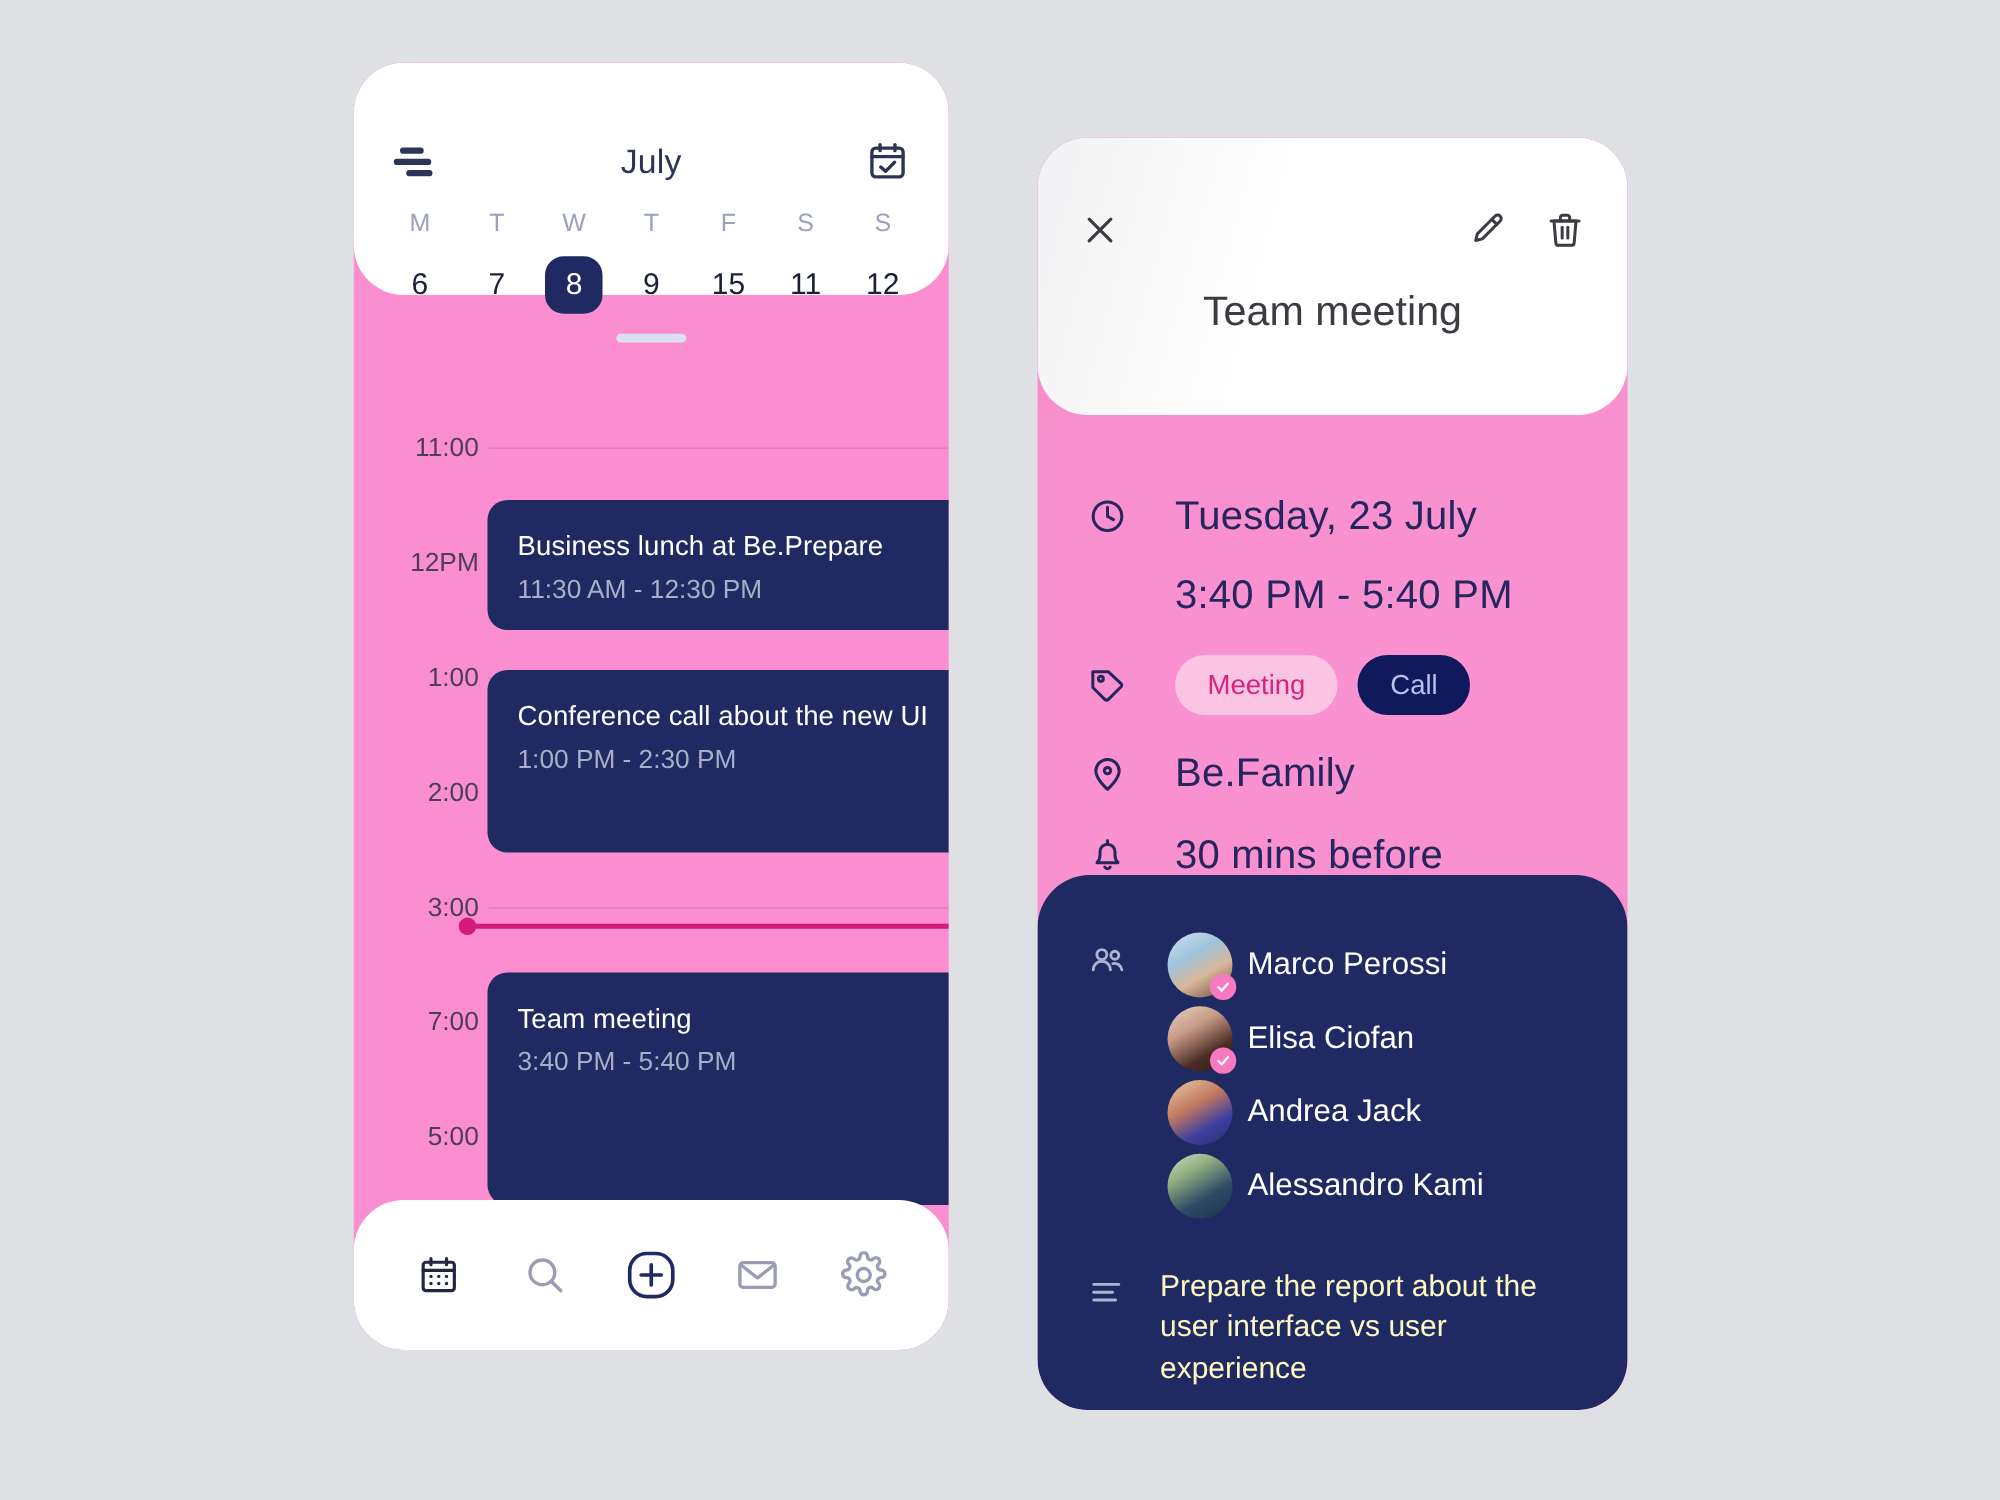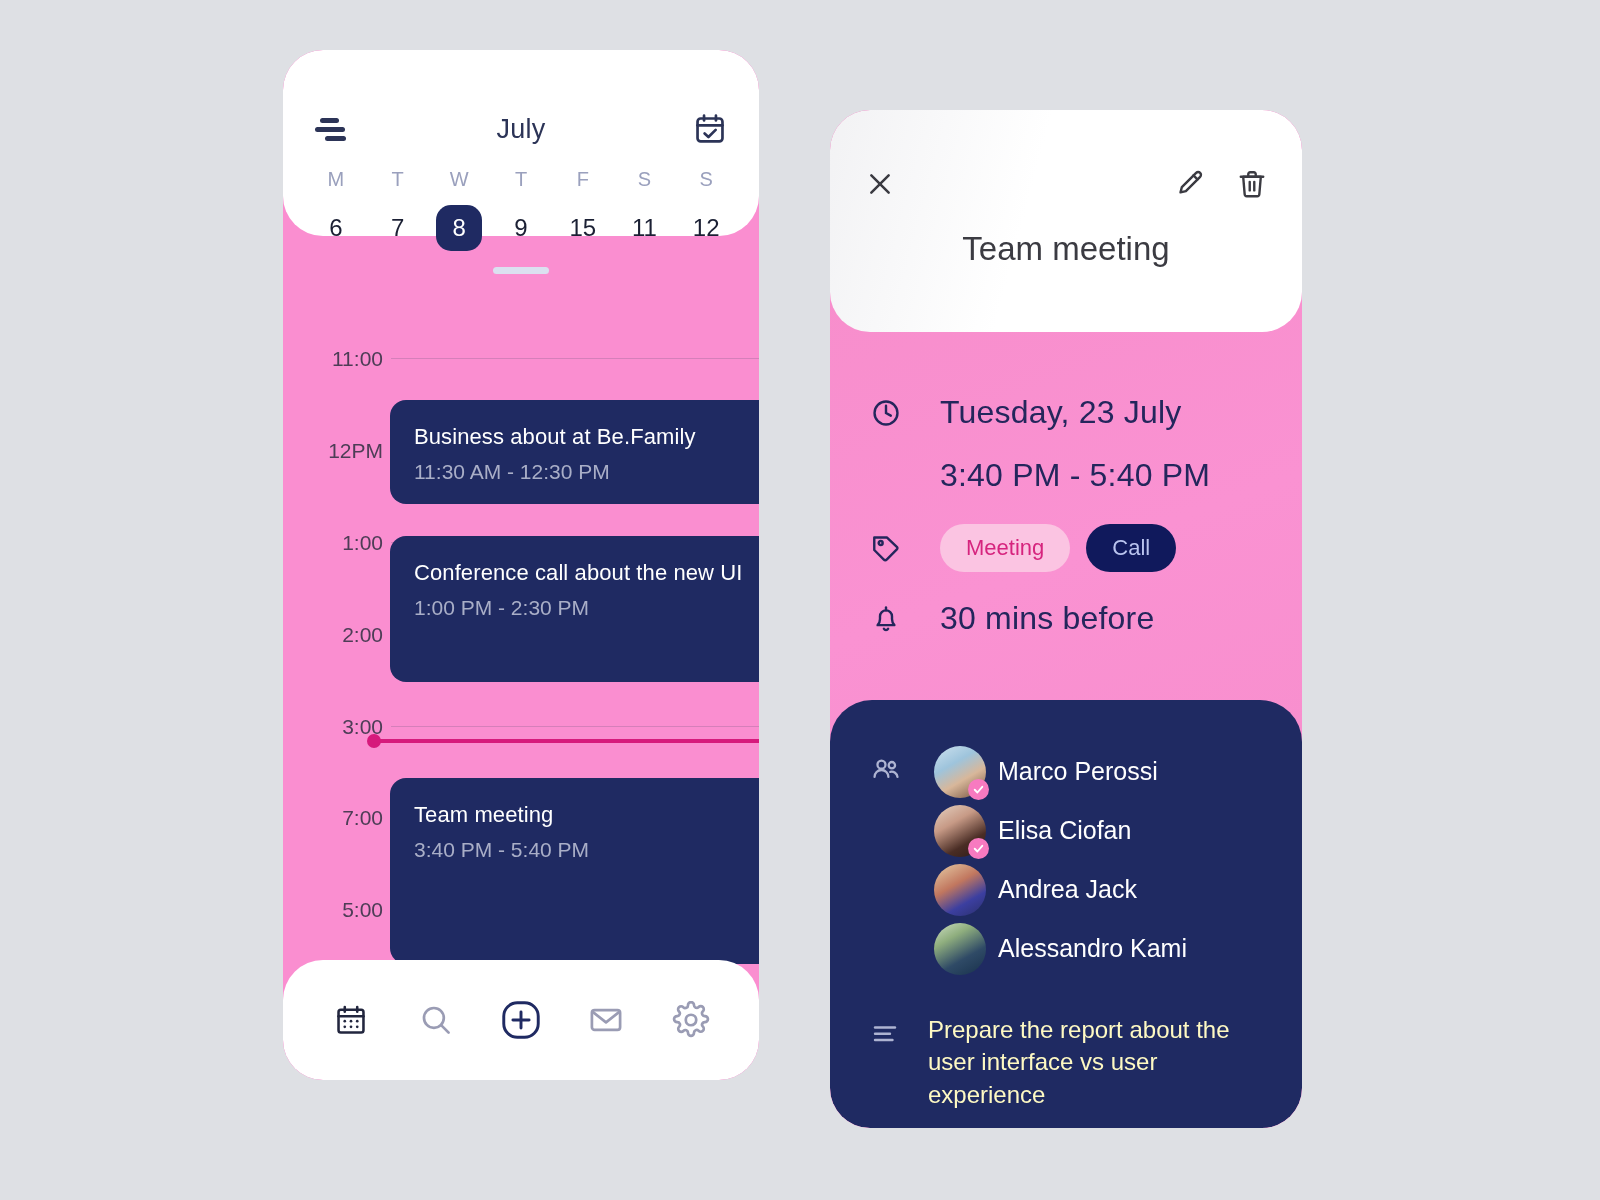--- a/index.html
+++ b/index.html
@@ -208,21 +208,21 @@
         </div>
         <div class="hour-row" style="top: 533px;">
           <div class="hour-label">7:00</div>
           <div class="hour-line"></div>
         </div>
         <div class="hour-row" style="top: 625px;">
           <div class="hour-label">5:00</div>
           <div class="hour-line"></div>
         </div>
         <div class="evt" style="top: 116px; height: 104px;">
-          <div class="etitle">Business about at Be.Family</div>
+          <div class="etitle">Business lunch at Be.Prepare</div>
           <div class="etime">11:30 AM - 12:30 PM</div>
         </div>
         <div class="evt" style="top: 252px; height: 146px;">
           <div class="etitle">Conference call about the new UI</div>
           <div class="etime">1:00 PM - 2:30 PM</div>
         </div>
         <div class="evt" style="top: 494px; height: 186px;">
           <div class="etitle">Team meeting</div>
           <div class="etime">3:40 PM - 5:40 PM</div>
         </div>
@@ -364,20 +364,29 @@
             <path d="M20.3 12.9 12.7 20.5a1.8 1.8 0 0 1-2.5 0l-7-7V4.1h9.4l7.7 7.2a1.3 1.3 0 0 1 0 1.6z"></path>
             <circle cx="8" cy="8.3" r="1.5"></circle>
           </svg>
         </div>
         <div class="chips" id="chips">
             <div class="chip meeting">Meeting</div>
             <div class="chip call">Call</div>
           </div>
       </div>
 
+      <div class="drow" style="margin-top:28px;">
+        <div class="dico">
+          <svg viewBox="0 0 24 24" width="32" height="32" fill="none" stroke="#24265c" stroke-width="1.8" stroke-linejoin="round">
+            <path d="M12 21.4s7-6.1 7-11a7 7 0 1 0-14 0c0 4.9 7 11 7 11z"></path>
+            <circle cx="12" cy="10.1" r="1.9"></circle>
+          </svg>
+        </div>
+        <div class="dtext">Be.Family</div>
+      </div>
 
       <div class="drow" style="margin-top:28px;">
         <div class="dico">
           <svg viewBox="0 0 24 24" width="32" height="32" fill="none" stroke="#24265c" stroke-width="1.8" stroke-linejoin="round" stroke-linecap="round">
             <path d="M18.3 16.6H5.7c1.3-1.3 1.8-2.4 1.8-4.6V10a4.5 4.5 0 0 1 9 0v2c0 2.2.5 3.3 1.8 4.6z"></path>
             <path d="M10.4 19.3a1.8 1.8 0 0 0 3.2 0"></path>
             <line x1="12" y1="3.3" x2="12" y2="5.4"></line>
           </svg>
         </div>
         <div class="dtext">30 mins before</div>

